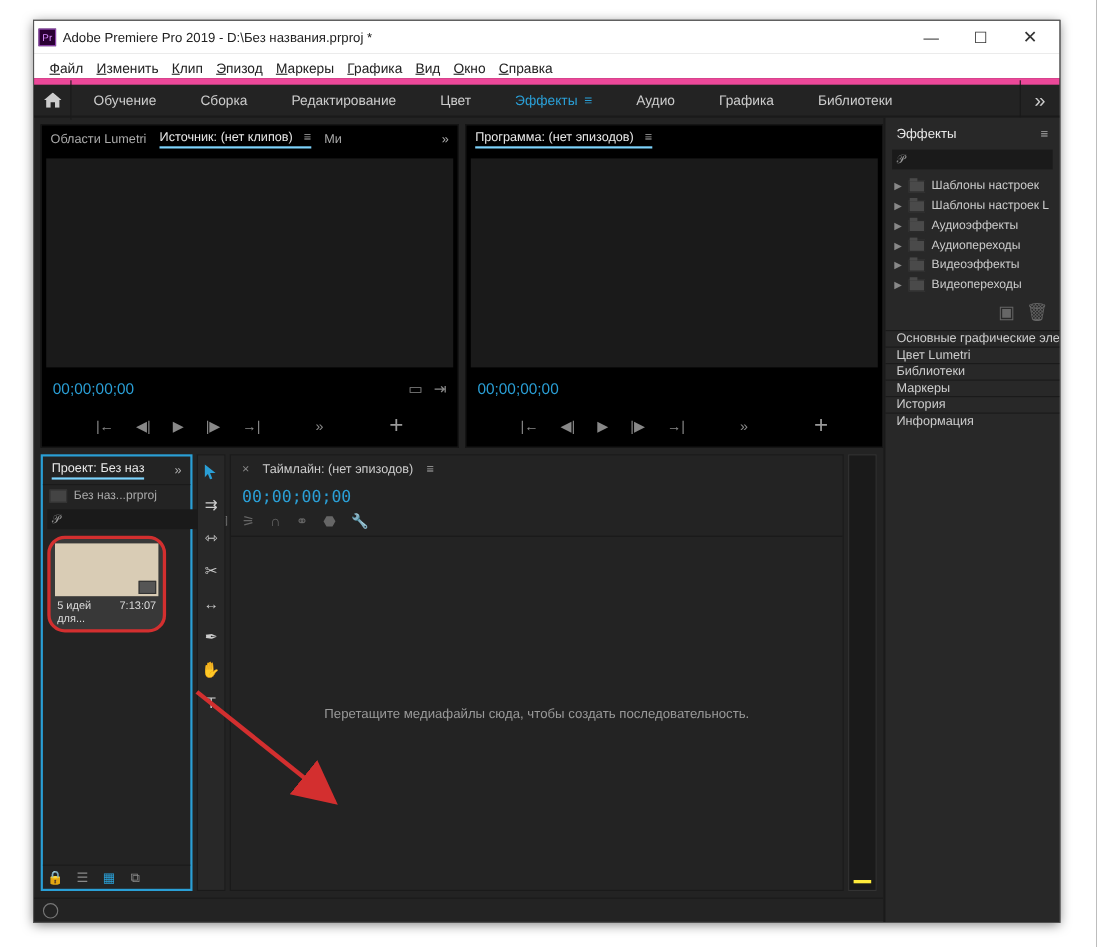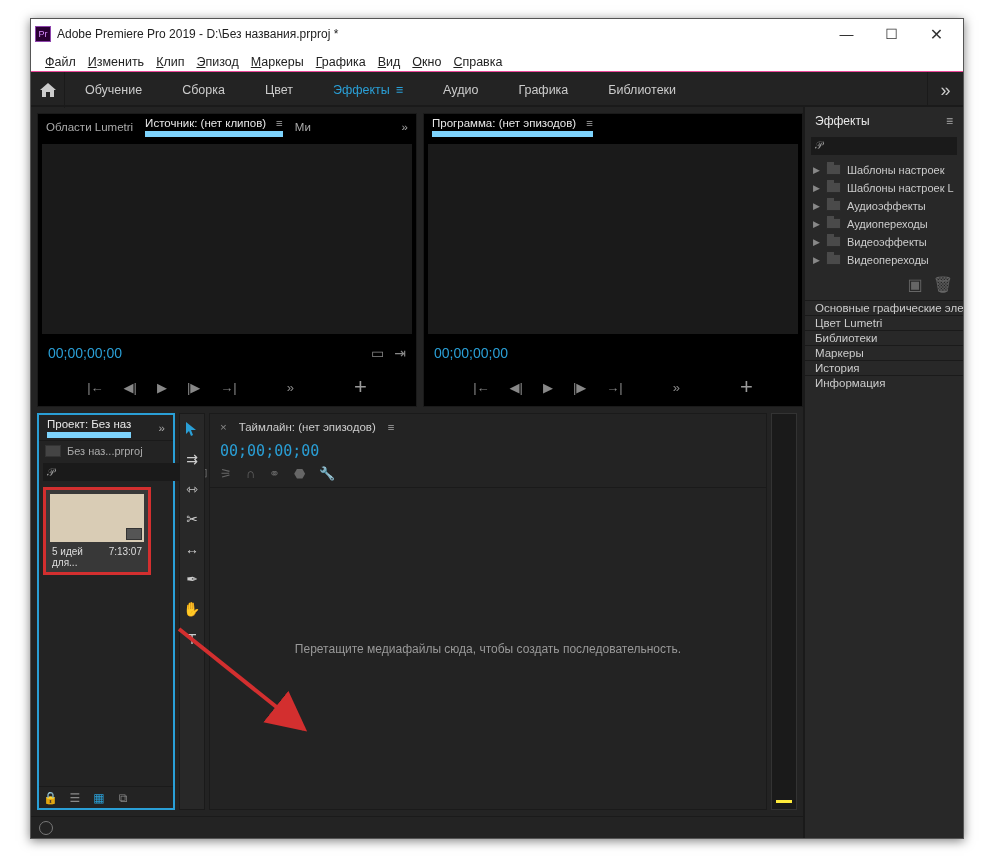--- a/index.html
+++ b/index.html
@@ -6,51 +6,51 @@
 body{background:#fff;width:997px;height:861px;position:relative;overflow:hidden}
 .outer{position:absolute;left:30px;top:18px;width:934px;height:821px;background:#232323;border:1px solid #555;box-shadow:0 2px 10px rgba(0,0,0,.5)}
 .titlebar{height:30px;background:#fff;display:flex;align-items:center;padding:0 4px;color:#222;font-size:12px}
 .app-ico{width:16px;height:16px;background:#2a0033;border:1px solid #8e44ad;display:inline-flex;align-items:center;justify-content:center;color:#d98cff;font-size:9px;font-weight:normal;margin-right:6px}
 .title-txt{flex:1}
 .win-btn{width:45px;height:30px;display:flex;align-items:center;justify-content:center;color:#333;font-size:14px}
 .win-btn.close{font-size:16px}
 .menubar{height:22px;background:#fff;display:flex;align-items:flex-end;padding:0 8px;gap:0;font-size:12.5px;color:#222}
 .menu-item{padding:2px 6px;cursor:default}
 .menu-item span{text-decoration:underline}
-.workspace-bar{height:36px;background:#232323;display:flex;border-top:1px solid #ec4899;border-bottom:2px solid #1a1a1a}
+.workspace-bar{height:36px;background:#232323;display:flex;align-items:center;border-top:6px solid #ec4899;border-bottom:2px solid #1a1a1a}
 .home-btn{width:34px;height:36px;display:flex;align-items:center;justify-content:center;color:#ccc;border-right:1px solid #1a1a1a}
 .ws-tab{padding:0 20px;height:36px;display:flex;align-items:center;color:#ccc;font-size:12.5px;cursor:default}
 .ws-tab.active{color:#2a9fd6}
 .ws-ham{color:#2a9fd6;margin-left:6px}
 .ws-more{width:36px;height:36px;display:flex;align-items:center;justify-content:center;color:#ccc;font-size:18px;margin-left:auto;border-left:1px solid #1a1a1a}
 .work-area{display:flex;height:calc(100% - 88px)}
 .left-col{flex:1;display:flex;flex-direction:column}
 .right-col{width:160px;background:#282828;border-left:2px solid #1a1a1a}
 .monitors{display:flex;height:300px;padding:6px 0 0 6px;gap:6px}
 .mon{flex:1;background:#000000;display:flex;flex-direction:column;border:1px solid #1a1a1a}
 .panel-tabs{height:26px;display:flex;align-items:center;padding:0 8px;font-size:11.5px;color:#aaa;gap:12px}
 .panel-tab{display:flex;align-items:center;gap:6px;white-space:nowrap;overflow:hidden}
-.panel-tab.active{color:#e8e8e8;border-bottom:6px solid #7dd3fc;padding-bottom:2px}
+.panel-tab.active{color:#e8e8e8;border-bottom:2px solid #7dd3fc;padding-bottom:2px}
 .panel-ham{margin-left:4px;color:#aaa}
 .tab-more{margin-left:auto;color:#aaa}
 .mon-body{flex:1;background:#1a1a1a;margin:4px}
 .mon-foot{height:30px;display:flex;align-items:center;padding:0 10px;color:#2a9fd6;font-size:14px;font-family:monospace}
 .mon-foot .ico-grp{margin-left:auto;display:flex;gap:10px;color:#888}
 .mon-transport{height:38px;display:flex;align-items:center;justify-content:center;gap:20px;color:#888;font-size:13px}
 .mon-transport .plus{color:#999;font-size:22px;margin-left:40px}
 .lower{flex:1;display:flex;padding:6px;gap:4px}
 .project-panel{width:138px;background:#232323;border:2px solid #2a9fd6;display:flex;flex-direction:column;font-size:11px;color:#ccc}
 .project-panel .panel-tabs{border-bottom:1px solid #1a1a1a}
 .proj-name-row{display:flex;align-items:center;padding:4px 6px;gap:6px;color:#aaa;font-size:11px}
 .folder-ico{width:16px;height:12px;background:#444;border:1px solid #333}
 .proj-search{display:flex;padding:2px 4px;gap:4px}
 .search-in{flex:1;background:#1a1a1a;border:none;height:18px;color:#999;padding:0 4px;font-size:11px}
 .bin-ico{width:18px;height:18px;display:flex;align-items:center;justify-content:center;color:#888}
 .proj-items{flex:1;padding:4px}
-.clip-thumb{width:108px;background:#383838;padding:4px;border:3px solid #d32f2f;border-radius:0}
+.clip-thumb{width:108px;background:#383838;padding:4px;border:3px solid #d32f2f;border-radius:16px}
 .thumb-img{width:100%;height:48px;background:#d9ccb5;position:relative}
 .thumb-img::after{content:"";position:absolute;right:2px;bottom:2px;width:14px;height:10px;background:#555;border:1px solid #333}
 .clip-meta{display:flex;justify-content:space-between;font-size:10px;color:#ddd;padding:4px 2px 0}
 .proj-foot{height:22px;display:flex;align-items:center;padding:0 4px;gap:8px;border-top:1px solid #1a1a1a}
 .proj-foot .ico{width:16px;height:16px;display:flex;align-items:center;justify-content:center;font-size:12px}
 .lock-ico{color:#7cb342}
 .view-ico{color:#888}
 .view-ico.active{color:#2a9fd6}
 .toolbox{width:26px;background:#282828;display:flex;flex-direction:column;align-items:center;padding:6px 0;gap:12px;border:1px solid #1a1a1a}
 .tool-btn{width:18px;height:18px;display:flex;align-items:center;justify-content:center;color:#ccc;font-size:14px}
@@ -107,20 +107,21 @@
   </div>
 
   <div class="workspace-bar">
     <div class="home-btn">
       <svg width="16" height="14" viewBox="0 0 16 14">
           <path fill="#ccc" d="M8 0L0 7h2v7h4V9h4v5h4V7h2z"></path>
         </svg>
     </div>
     <div class="ws-tab">Обучение</div>
     <div class="ws-tab">Сборка</div>
+    <div class="ws-tab">Редактирование</div>
     <div class="ws-tab">Цвет</div>
     <div class="ws-tab active">
         <span>Эффекты</span>
         <span class="ws-ham">≡</span>
       </div>
     <div class="ws-tab">Аудио</div>
     <div class="ws-tab">Графика</div>
     <div class="ws-tab">Библиотеки</div>
     <div class="ws-more">»</div>
   </div>

